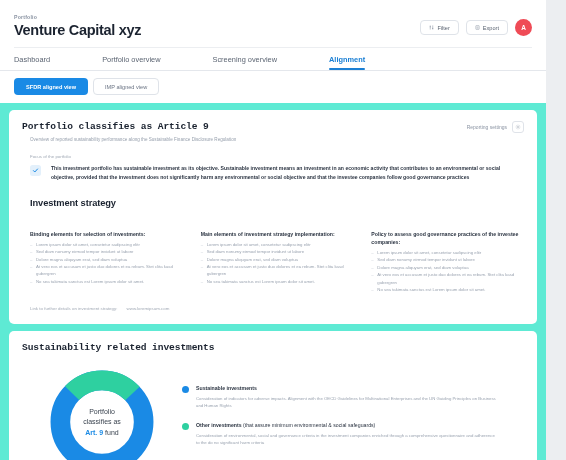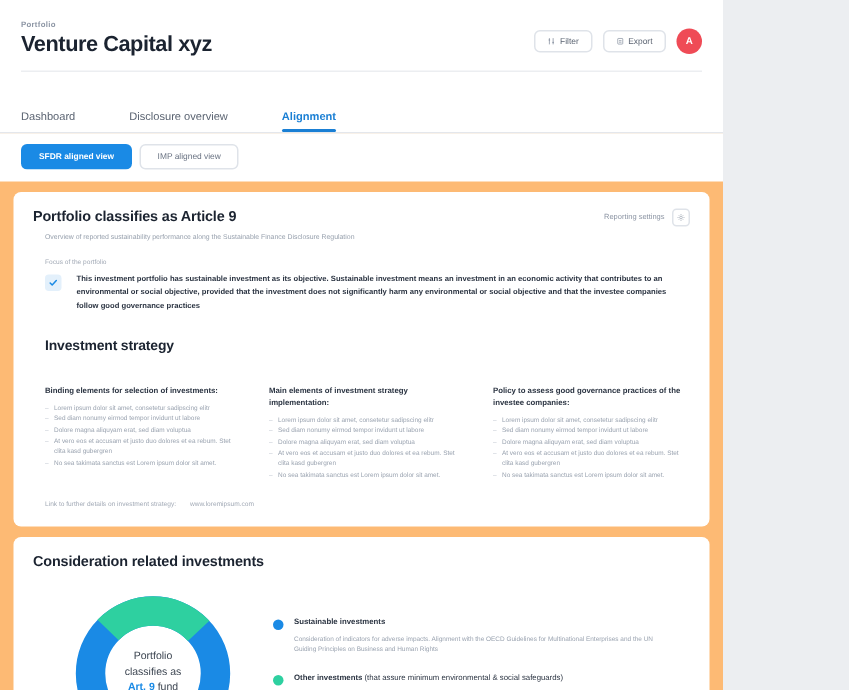--- a/index.html
+++ b/index.html
@@ -3,22 +3,22 @@
 <meta charset="utf-8">
 <style>
   * { box-sizing: border-box; margin: 0; padding: 0; }
   html, body {
     width: 566px; height: 460px;
     font-family: "Liberation Sans", sans-serif;
     background: #eceef1;
     overflow: hidden;
   }
   .app {
-    width: 482px; height: 460px;
-    background: #fdba74;
+    width: 546px; height: 460px;
+    background: #5eead4;
     position: relative;
   }
 
   
   .header {
     background: #ffffff;
     padding: 14px 14px 0 14px;
     border-bottom: 1px solid #e4e7ec;
   }
   .header-top {
@@ -72,22 +72,22 @@
     font-weight: bold;
     display: flex;
     align-items: center;
     justify-content: center;
     cursor: pointer;
   }
 
   
   .tabs {
     display: flex;
-    gap: 0;
-    margin-top: 18px;
+    gap: 16px;
+    margin-top: 0;
   }
   .tab {
     padding: 7px 0 6px 0;
     margin-right: 36px;
     font-size: 7.4px;
     color: #5b6472;
     cursor: pointer;
     position: relative;
     white-space: nowrap;
   }
@@ -145,20 +145,21 @@
   .card-head {
     display: flex;
     align-items: flex-start;
     justify-content: space-between;
   }
   .card-title {
     font-size: 9.6px;
     font-weight: bold;
     color: #1b2330;
     letter-spacing: -.1px;
+    font-family: Liberation Mono, monospace;
   }
   .card-sub {
     font-size: 4.6px;
     color: #97a0ad;
     margin-top: 4px;
     margin-left: 8px;
   }
   .settings-link {
     display: flex;
     align-items: center;
@@ -358,21 +359,22 @@
                 <line x1="4" y1="7.5" x2="8" y2="7.5"></line>
             </svg>
           </span>
           <span>Export</span>
         </div>
         <div class="avatar">A</div>
       </div>
     </div>
     <div class="tabs">
       <div class="tab">Dashboard</div>
-      <div class="tab">Disclosure overview</div>
+      <div class="tab">Portfolio overview</div>
+      <div class="tab">Screening overview</div>
       <div class="tab active">Alignment</div>
     </div>
   </div>
 
   <div class="segmented-wrap">
     <div class="segmented">
       <div class="seg-btn active">SFDR aligned view</div>
       <div class="seg-btn inactive">IMP aligned view</div>
     </div>
   </div>
@@ -444,21 +446,21 @@
 
       </div>
 
       <div class="strategy-link">
         <span>Link to further details on investment strategy:</span>
         <span class="url">www.loremipsum.com</span>
       </div>
     </div>
 
     <div class="card">
-      <div class="card-title">Consideration related investments</div>
+      <div class="card-title">Sustainability related investments</div>
 
       <div class="donut-row">
         <div class="donut-wrap">
           <div class="donut">
             <svg width="110" height="110" viewBox="0 0 42 42">
               <circle cx="21" cy="21" r="15.9" fill="none" stroke="#1a8ae5" stroke-width="7.5"></circle>
               <circle id="donut-seg-green" cx="21" cy="21" r="15.9" fill="none" stroke="#2ed0a0" stroke-width="7.5" stroke-dasharray="26 74" stroke-dashoffset="13.00" transform="rotate(-90 21 21)"></circle>
             </svg>
             <div class="donut-center">
               <span>Portfolio</span>

